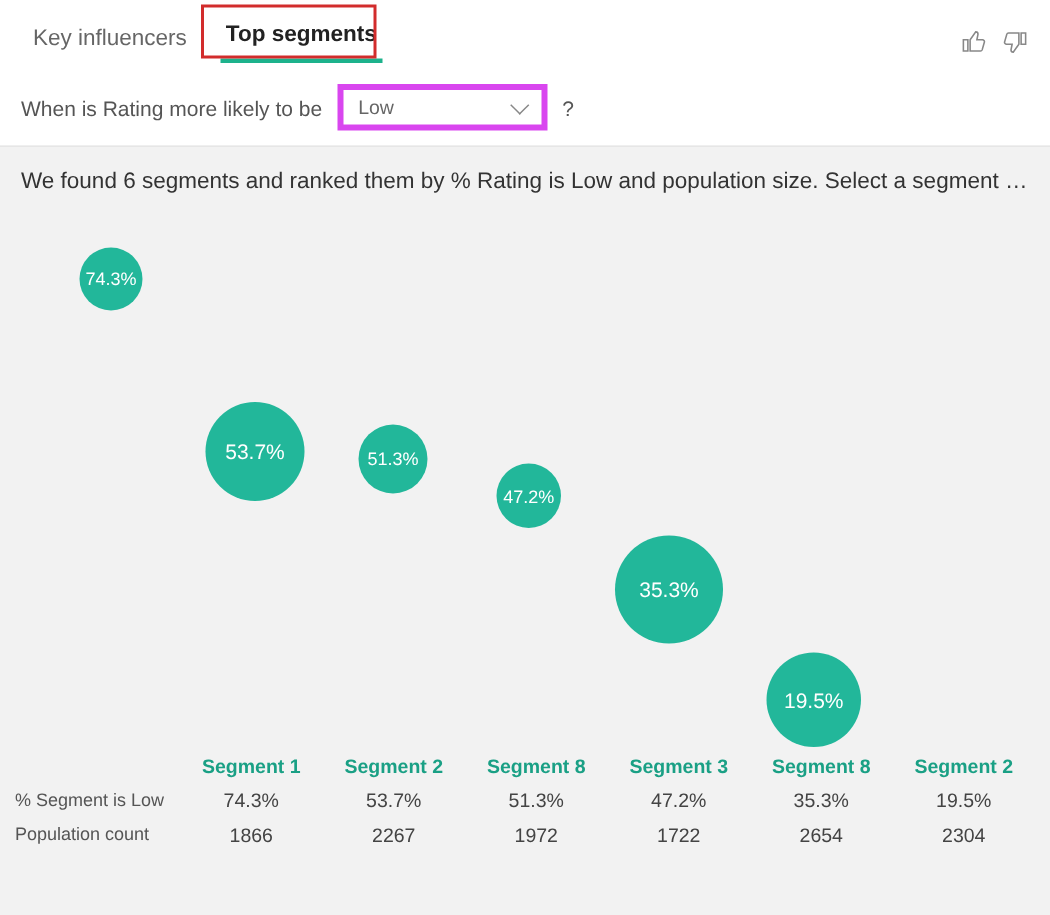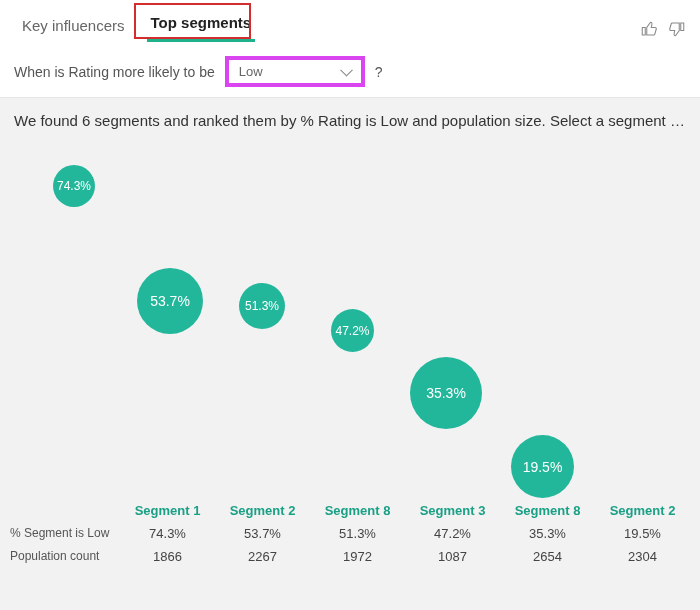--- a/index.html
+++ b/index.html
@@ -187,18 +187,18 @@
       <div class="cell">51.3%</div>
       <div class="cell">47.2%</div>
       <div class="cell">35.3%</div>
       <div class="cell">19.5%</div>
     </div>
     <div class="data-row">
       <div class="row-label">Population count</div>
       <div class="cell">1866</div>
       <div class="cell">2267</div>
       <div class="cell">1972</div>
-      <div class="cell">1087</div>
+      <div class="cell">1722</div>
       <div class="cell">2654</div>
       <div class="cell">2304</div>
     </div>
   </div>
 </div>
 
 </body></html>

